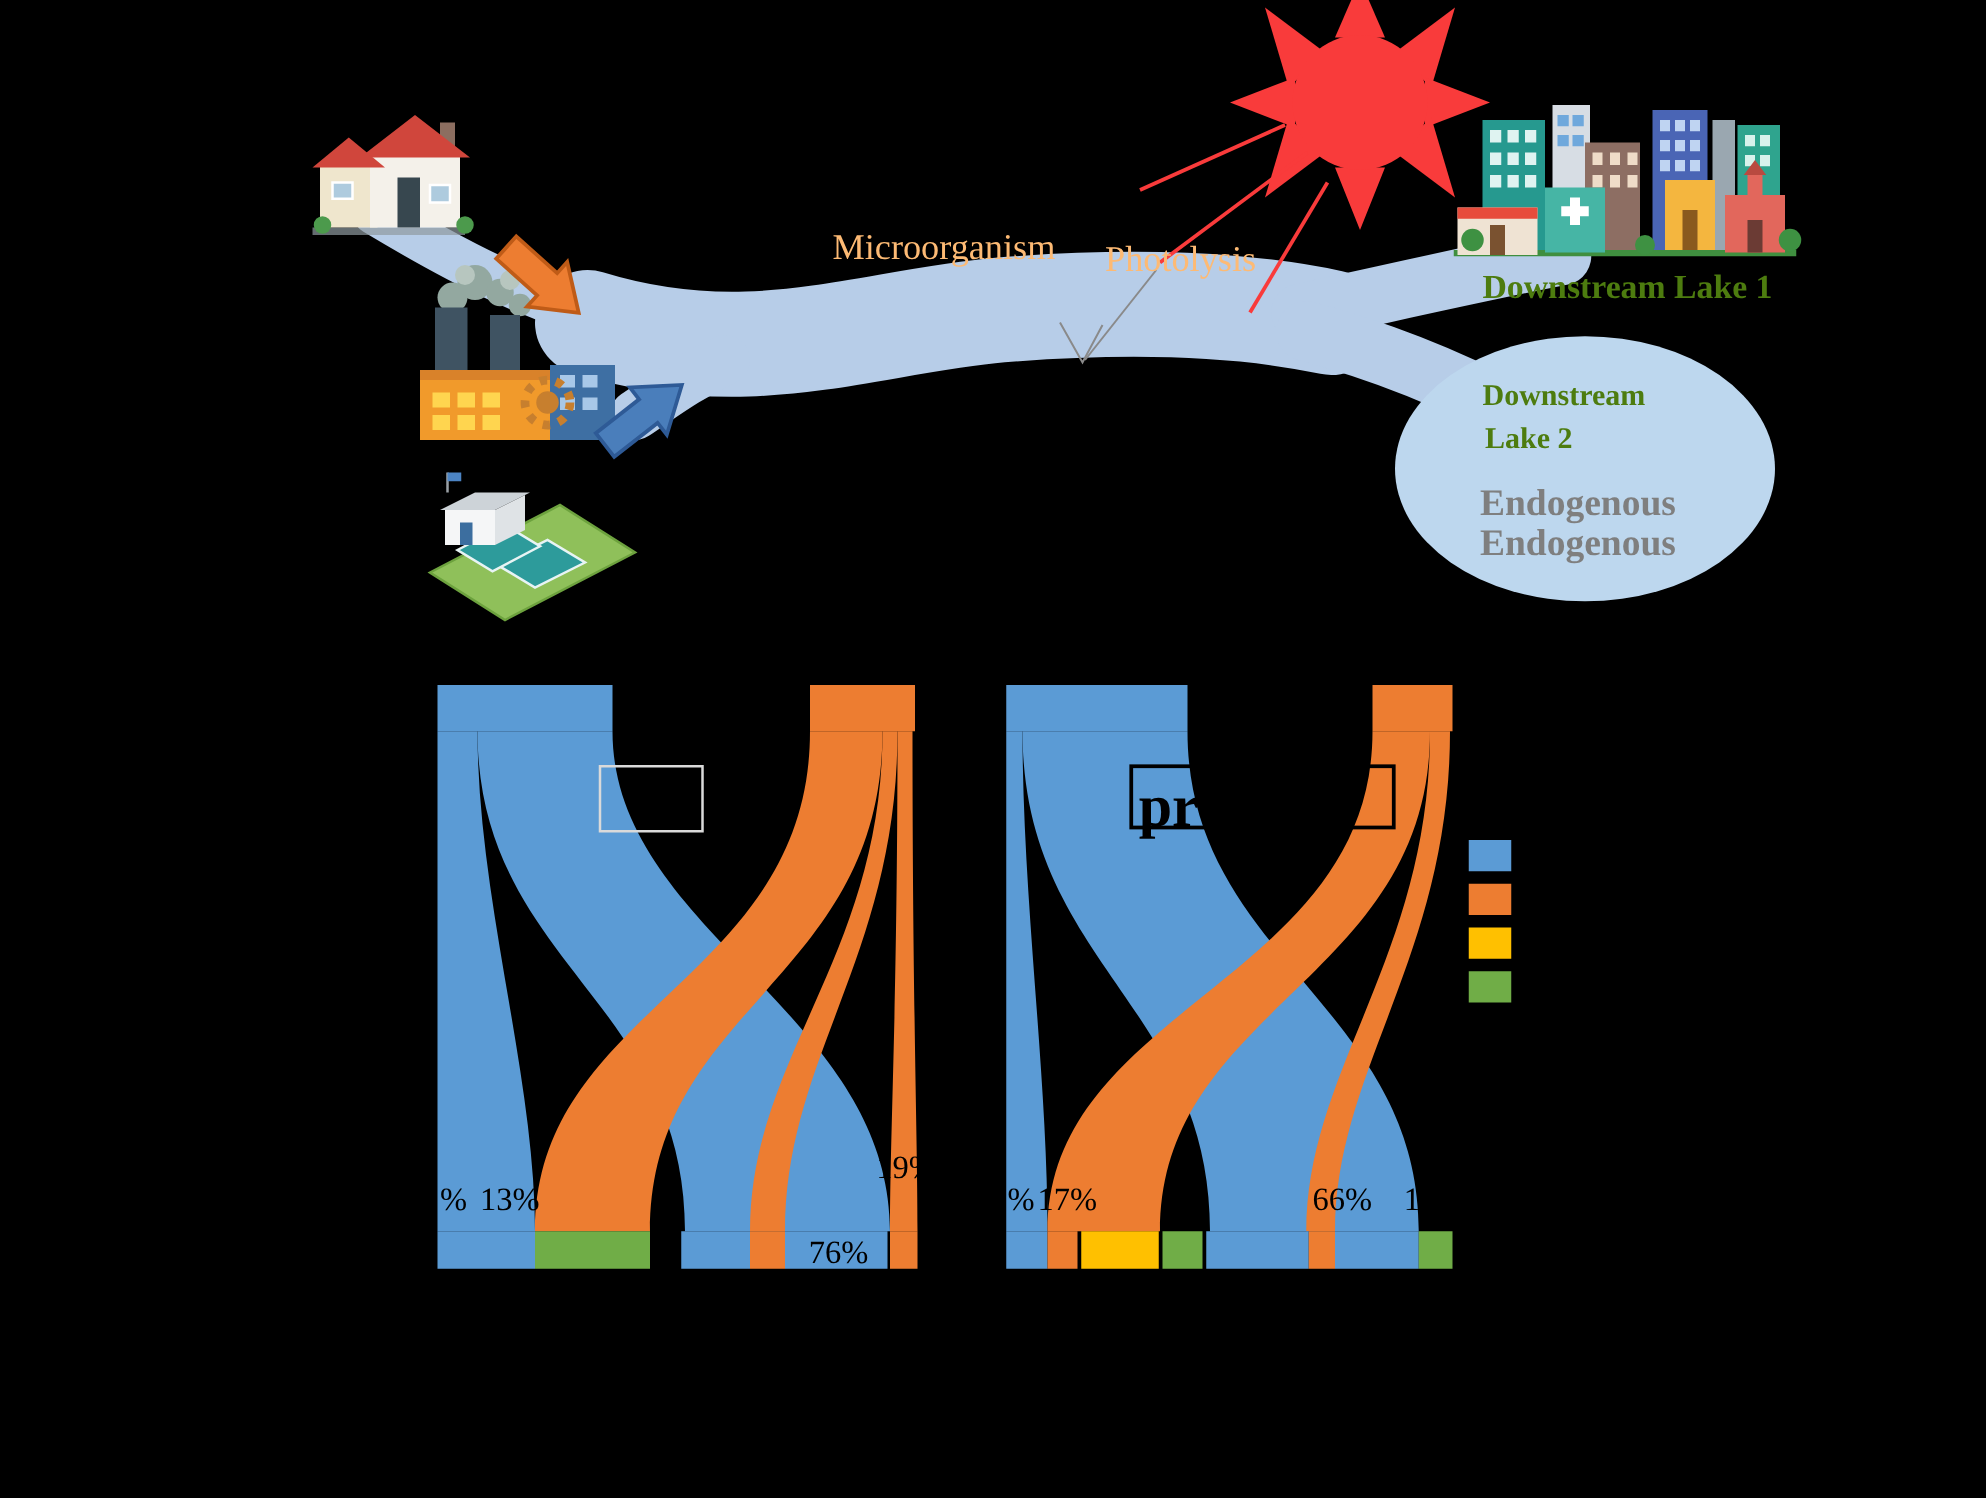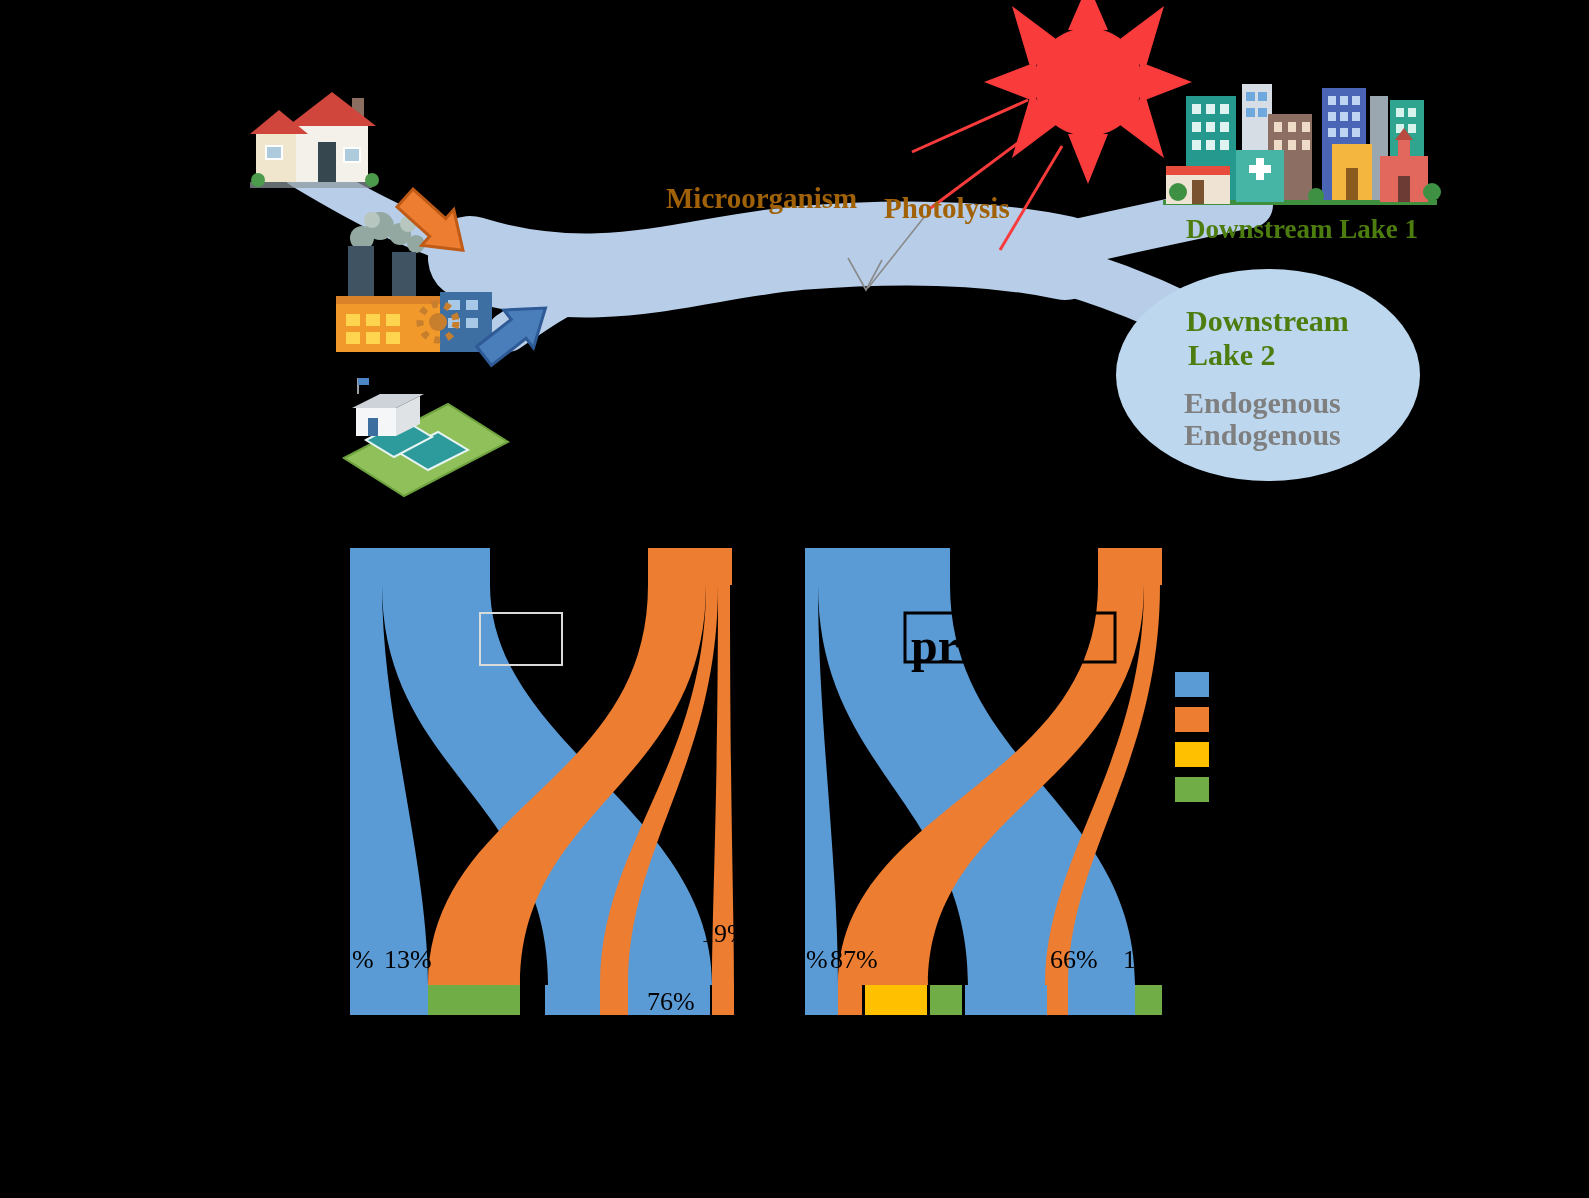--- a/index.html
+++ b/index.html
@@ -1,22 +1,22 @@
 <!DOCTYPE html>
 <html><head>
 <meta charset="utf-8">
 <style>
   html,body{margin:0;padding:0;background:#000;}
   .stage{position:relative;width:1589px;height:1198px;background:#000;overflow:hidden;
          font-family:"Liberation Serif",serif;}
   .stage svg{position:absolute;left:0;top:0;}
   .lbl{position:absolute;white-space:nowrap;z-index:6;line-height:1.1;}
-  .lbl-gray{color:#a16207;font-weight:bold;font-size:29px;}
+  .lbl-gray{color:#fdba74;font-weight:normal;font-size:29px;}
   .lbl-black-bold{color:#4d7c0f;font-weight:bold;}
-  .lake-title{font-size:30px;}
+  .lake-title{font-size:24px;}
   .lake-sub{color:#7F7F7F;font-weight:bold;font-size:30px;}
   .pct{color:#000;font-size:26px;}
   .boxlbl{color:#000;font-weight:bold;font-size:48px;}
 </style>
 </head>
 <body>
 
 <div class="stage">
 
   <svg width="1589" height="1198" viewBox="0 0 1589 1198">
@@ -225,17 +225,17 @@
 
   <div class="lbl boxlbl" style="left:486px;top:620px;"></div>
   <div class="lbl boxlbl" style="left:911px;top:620px;">pr</div>
 
   <div class="lbl pct" style="left:352px;top:946px;">%</div>
   <div class="lbl pct" style="left:384px;top:946px;">13%</div>
   <div class="lbl pct" style="left:647px;top:988px;">76%</div>
   <div class="lbl pct" style="left:701px;top:920px;">19%</div>
 
   <div class="lbl pct" style="left:806px;top:946px;">%</div>
-  <div class="lbl pct" style="left:830px;top:946px;">87%</div>
+  <div class="lbl pct" style="left:830px;top:946px;">17%</div>
   <div class="lbl pct" style="left:1050px;top:946px;">66%</div>
   <div class="lbl pct" style="left:1123px;top:946px;">10%</div>
 
 </div>
 
 </body></html>

